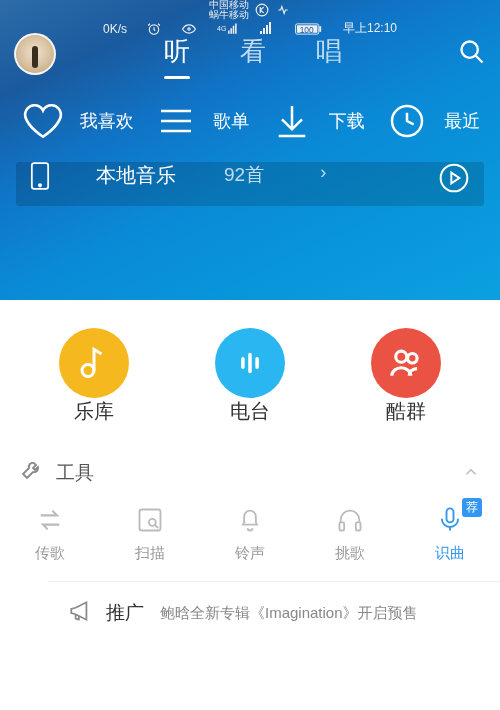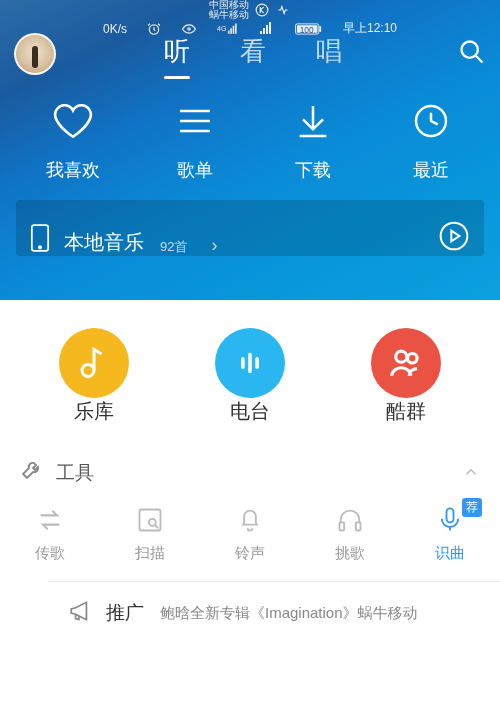--- a/index.html
+++ b/index.html
@@ -12,26 +12,26 @@
   .status-right svg { vertical-align: middle; }
   .nav-row { display: flex; align-items: center; height: 60px; padding: 0 14px; }
   .avatar { width: 42px; height: 42px; border-radius: 50%; background: radial-gradient(circle at 50% 45%, #f0e2cc 0%, #d6c0a0 55%, #b89c78 100%); border: 2px solid rgba(255,255,255,.85); position: relative; overflow: hidden; }
   .avatar::after { content:""; position:absolute; left:50%; top:28%; width:6px; height:22px; background:#3a2e1f; transform:translateX(-50%); border-radius:3px; }
   .tabs { flex: 1; display: flex; justify-content: center; gap: 50px; }
   .tabs .tab { font-size: 26px; color: rgba(255,255,255,.75); position: relative; padding-bottom: 6px; }
   .tabs .tab.active { color: #fff; }
   .tabs .tab.active::after { content: ""; position: absolute; bottom: -4px; left: 0; right: 0; height: 3px; background: #fff; border-radius: 2px; }
   .search-btn { width: 36px; text-align: right; }
   .quick-row { display: flex; justify-content: space-around; padding: 14px 10px 12px; }
-  .quick-item { display: flex; flex-direction: column; align-items: center; gap: 14px; font-size: 18px; color: #fff; }
+  .quick-item { display: flex; align-items: center; gap: 14px; font-size: 18px; color: #fff; }
   .quick-item .ic { width: 46px; height: 46px; display: flex; align-items: center; justify-content: center; }
-  .local-bar { margin: 6px 16px 0; height: 56px; background: rgba(0,0,0,.15); border-radius: 3px; display: flex; align-items: flex-end; padding: 0 14px; }
+  .local-bar { margin: 6px 16px 0; height: 44px; background: rgba(0,0,0,.15); border-radius: 3px; display: flex; align-items: flex-start; padding: 0 14px; gap: 32px; }
   .local-bar .phone { margin-right: 14px; }
   .local-bar .lbl { font-size: 20px; color: #fff; margin-right: 16px; }
-  .local-bar .cnt { font-size: 13px; color: rgba(255,255,255,.75); margin-right: 24px; }
+  .local-bar .cnt { font-size: 19px; color: rgba(255,255,255,.75); margin-right: 24px; }
   .local-bar .chev { color: rgba(255,255,255,.75); font-size: 18px; }
   .local-bar .spacer { flex: 1; }
   .catg-row { display: flex; justify-content: space-around; padding: 28px 16px 20px; }
   .catg-item { display: flex; flex-direction: column; align-items: center; gap: 0; font-size: 20px; color: #333; }
   .catg-item .circle { width: 70px; height: 70px; border-radius: 50%; display: flex; align-items: center; justify-content: center; }
   .c-yellow { background: #f6b81f; }
   .c-blue { background: #29b6f1; }
   .c-red { background: #ea5343; }
   .section-head { display: flex; align-items: flex-end; padding: 12px 20px 10px; color: #555; font-size: 19px; }
   .section-head .icon { margin-right: 12px; }
@@ -255,14 +255,14 @@
   </div>
 </div>
 
 <div class="promo-row">
   <span>
     <svg width="26" height="26" viewBox="0 0 24 24" fill="none" stroke="#888" stroke-width="1.6">
         <path d="M3 10v4l4 1 10 5V4L7 9 3 10zM7 15v4l3 1v-4"></path>
       </svg>
   </span>
   <span class="ttl">推广</span>
-  <span class="txt">鲍晗全新专辑《Imagination》蜗牛移动</span>
+  <span class="txt">鲍晗全新专辑《Imagination》开启预售</span>
 </div>
 
 </body></html>

